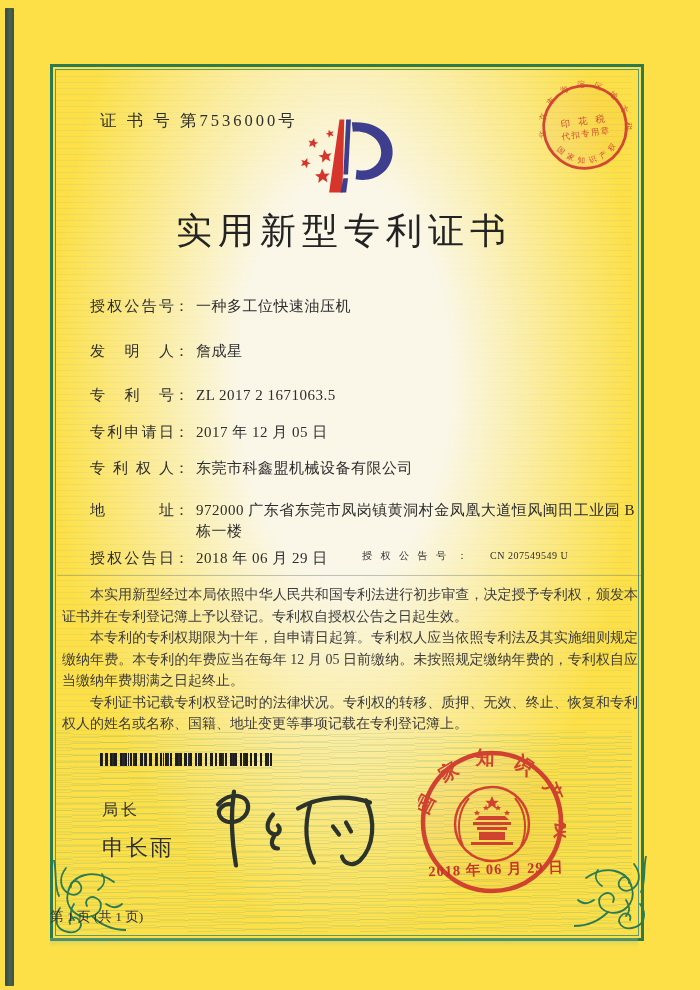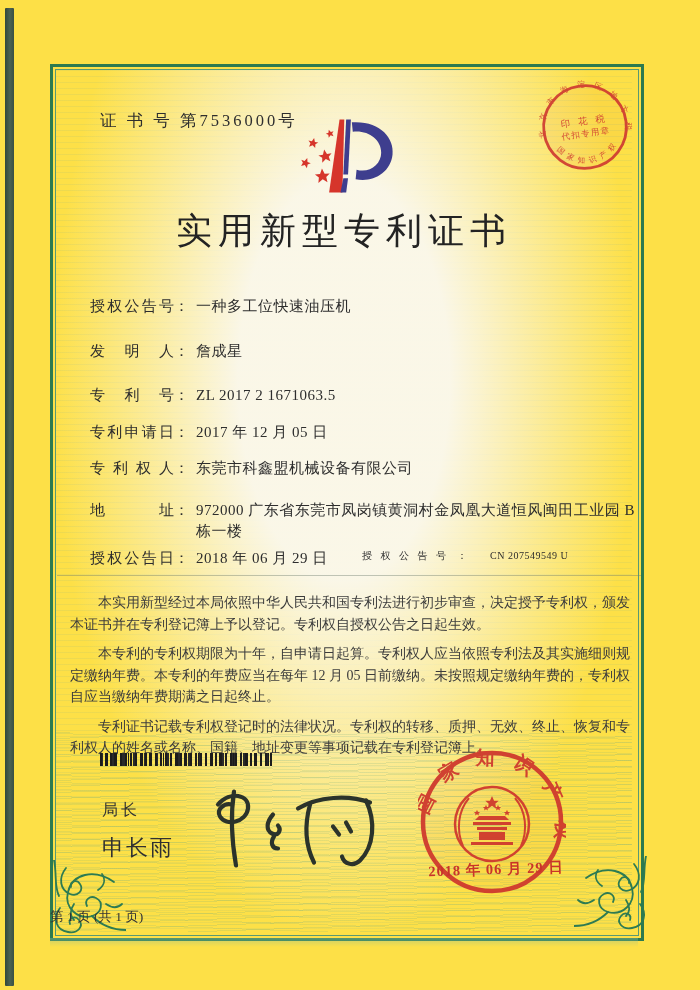--- a/index.html
+++ b/index.html
@@ -41,21 +41,21 @@
   .fcolon{flex:none;width:14px;}
   .fvalue{margin-left:8px;letter-spacing:0.5px;}
   .row.wrap .fvalue{width:452px;line-height:21px;}
 
   .grant-right{position:absolute;left:362px;display:flex;align-items:baseline;font-size:10px;color:#2d2d2d;white-space:nowrap;gap:11px;}
 
   .divider{position:absolute;left:57px;top:575px;width:584px;height:1px;background:rgba(110,125,110,0.42);}
 
   .body-text{position:absolute;left:62px;top:584px;width:576px;font-size:14px;line-height:21.5px;
              color:#3c3c3c;text-align:justify;}
-  .body-text p{margin:8px;text-indent:2em;}
+  .body-text p{margin:0;text-indent:2em;}
 
   .barcode{position:absolute;left:100px;top:753px;width:172px;height:13px;
     background:
       repeating-linear-gradient(90deg,#1c1c1c 0 2px,rgba(0,0,0,0) 2px 5px),
       repeating-linear-gradient(90deg,#1c1c1c 0 1px,rgba(0,0,0,0) 1px 7px),
       repeating-linear-gradient(90deg,#2a2a2a 0 3px,rgba(0,0,0,0) 3px 11px);}
 
   .director-label{position:absolute;left:102px;top:800px;font-size:16px;letter-spacing:3px;
                   font-family:"Liberation Sans",sans-serif;color:#303030;}
   .director-name{position:absolute;left:102px;top:833px;font-size:22px;letter-spacing:2px;

